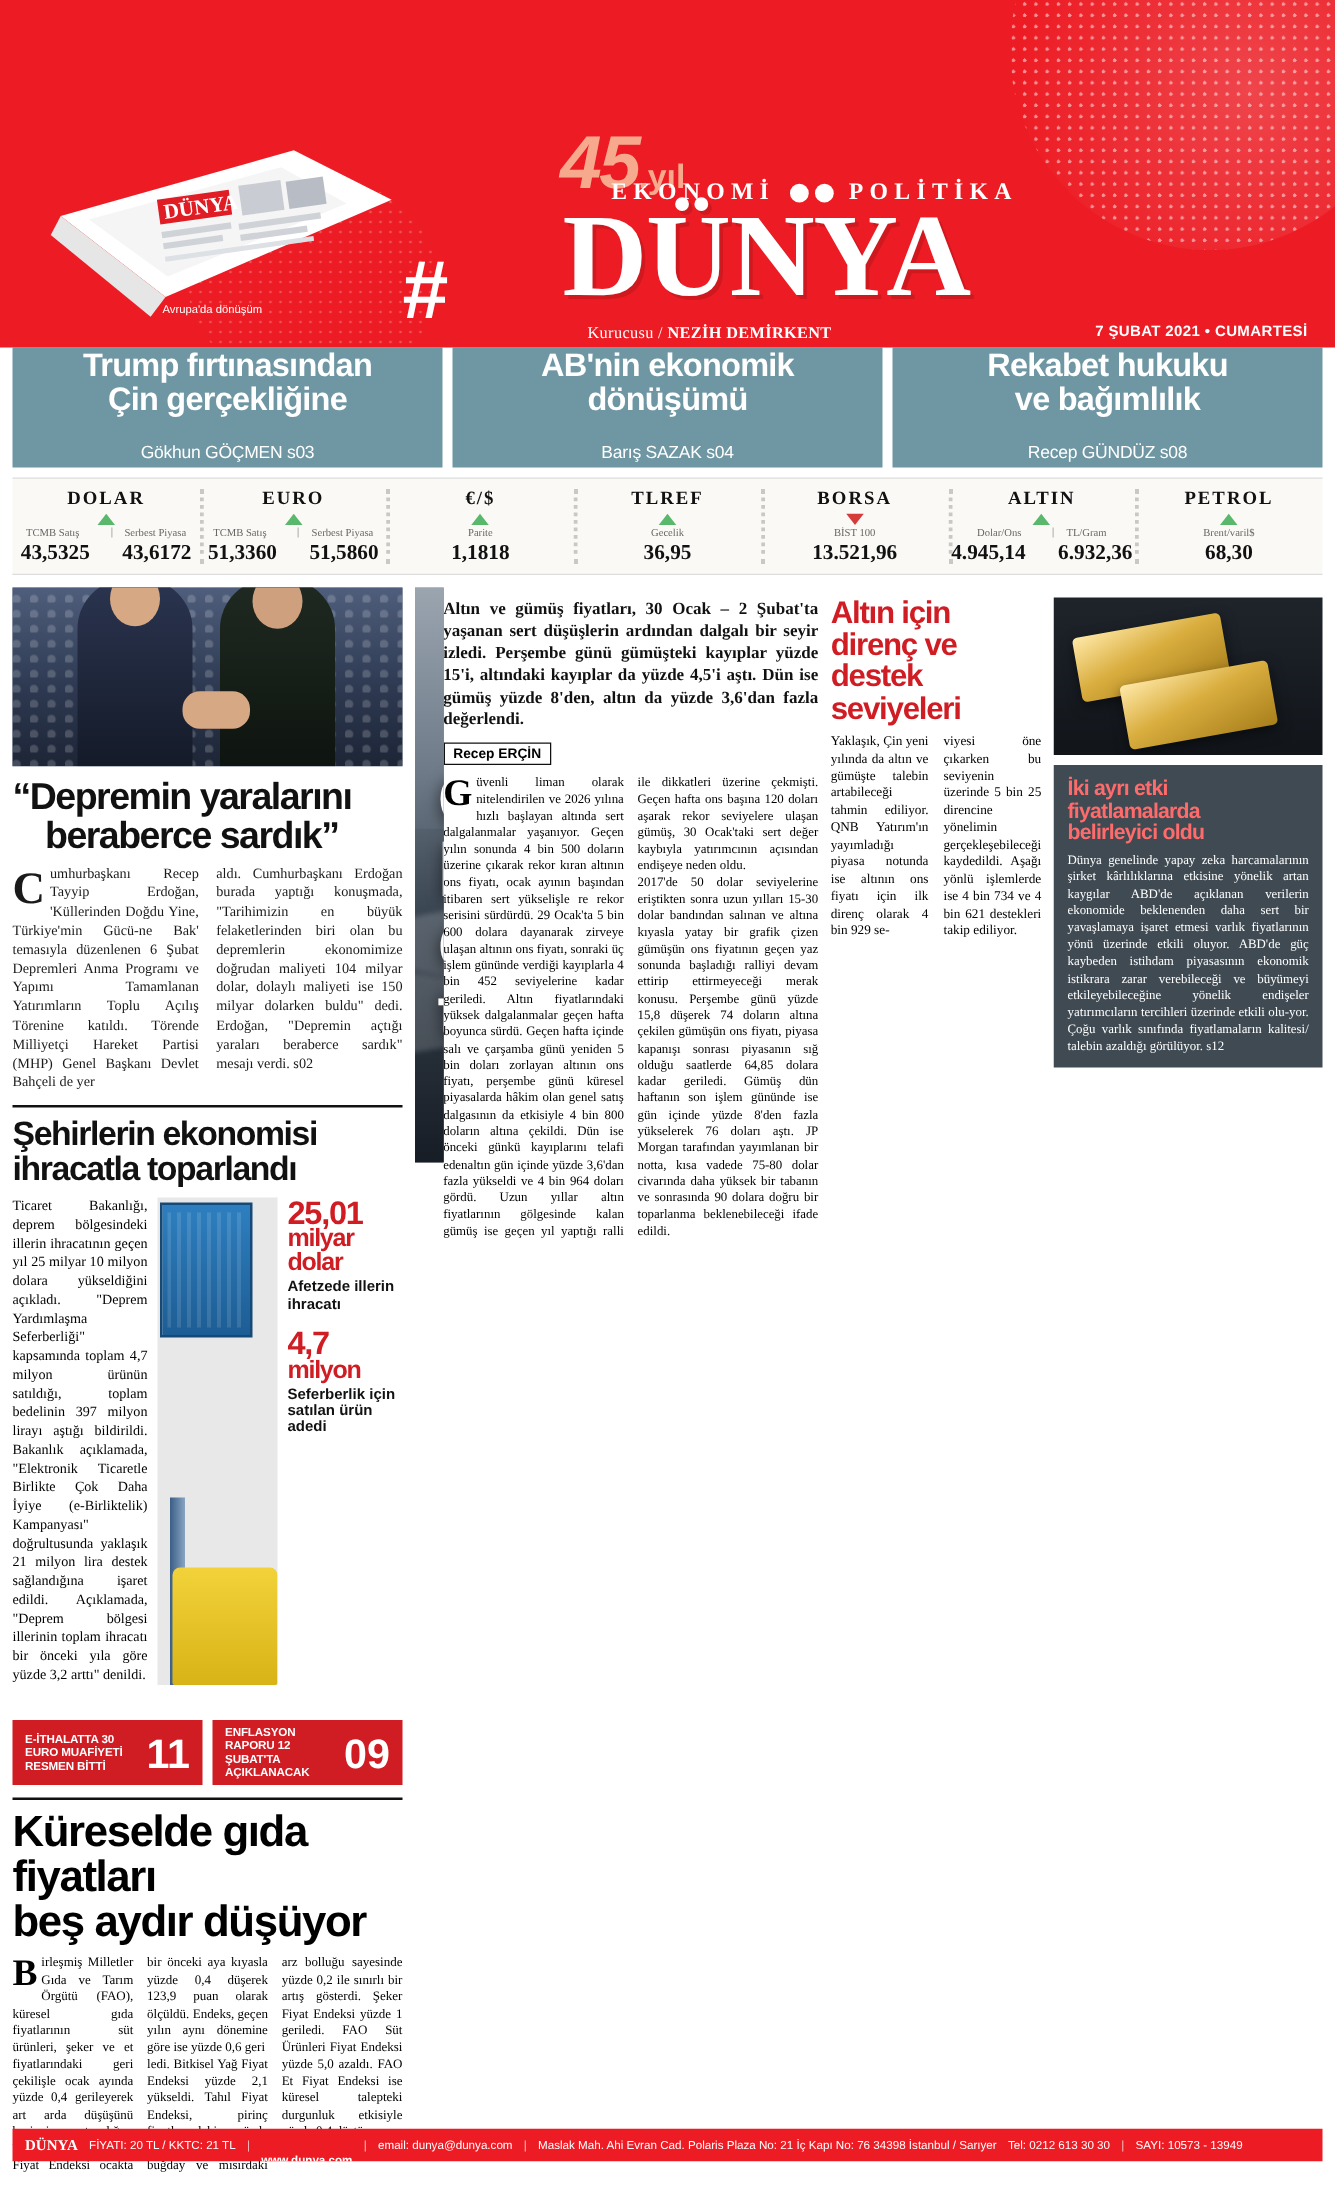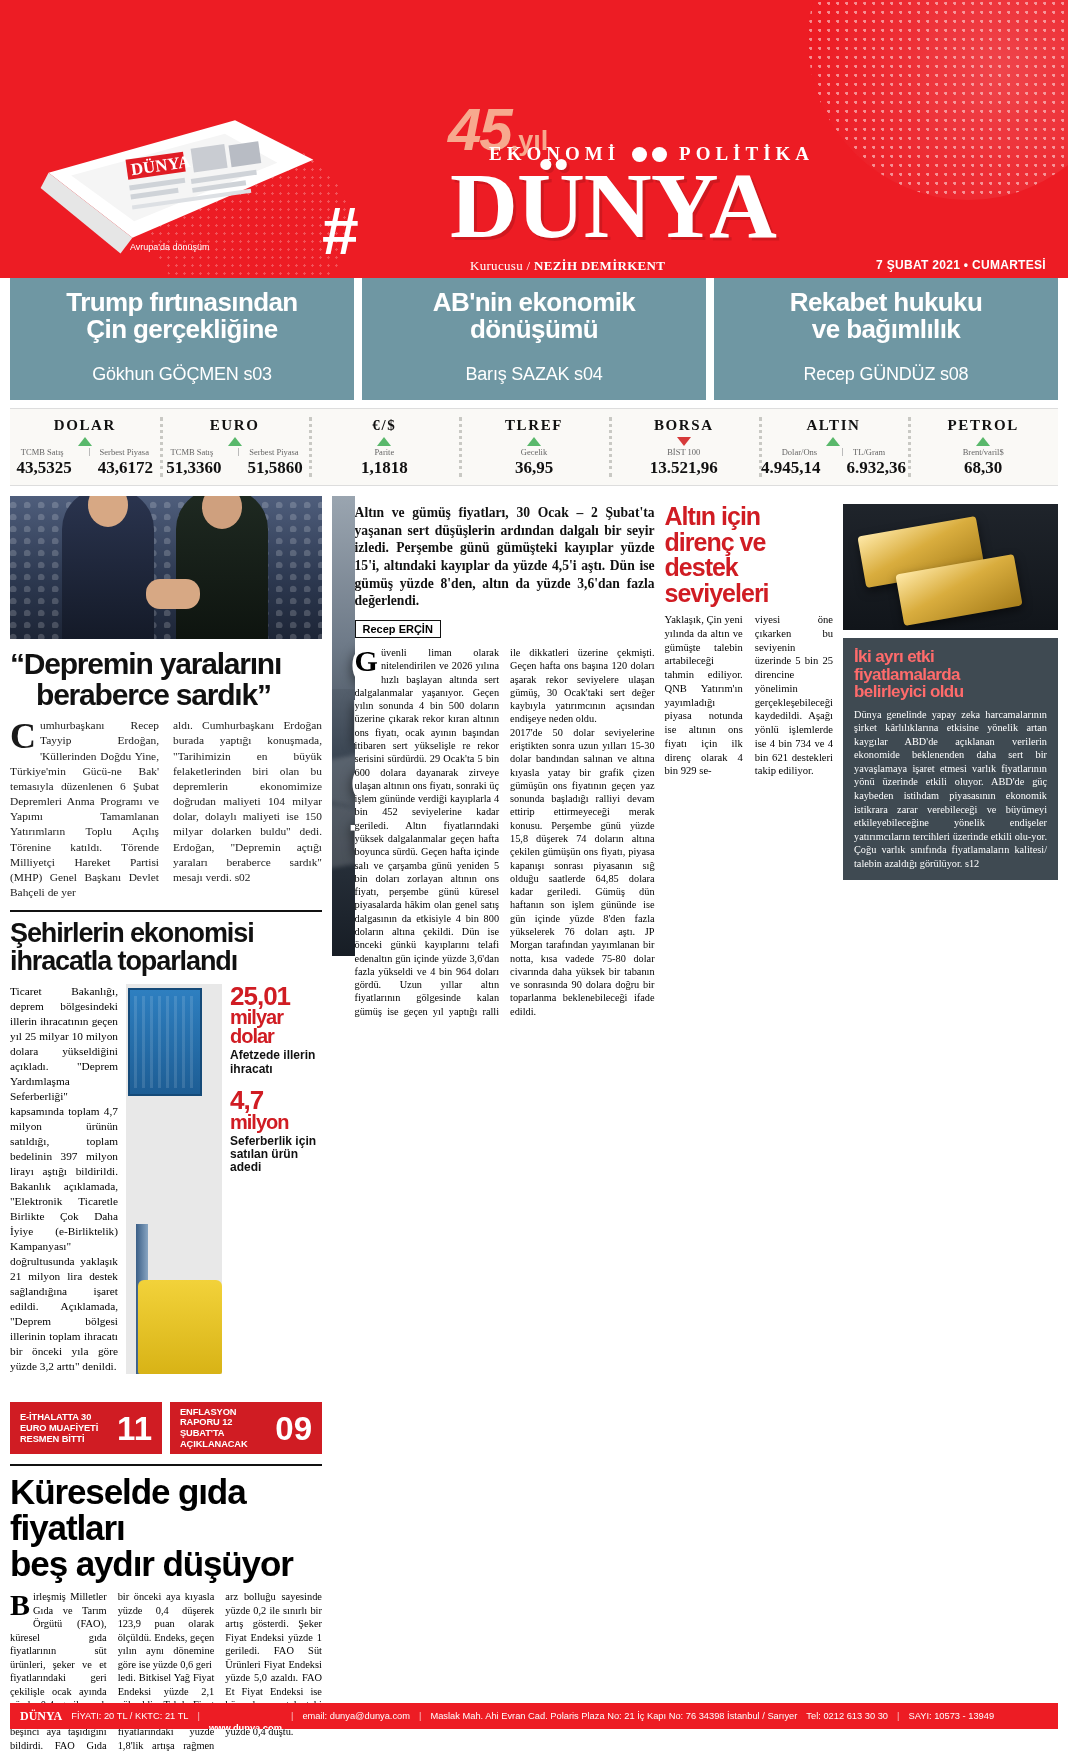--- a/index.html
+++ b/index.html
@@ -69,33 +69,33 @@
     letter-spacing: .3px;
   }
   .founder b { font-weight: 700; }
   .issue-date {
     position: absolute; right: 22px; top: 258px;
     color: #fff; font-size: 12px; font-weight: 700; letter-spacing: .3px;
   }
 
   
   .teasers {
-    display: flex; height: 122px; background: #fff;
+    display: flex; height: 96px; background: #fff;
     padding: 0 10px; gap: 8px;
   }
   .teaser {
     flex: 1; background: #6f97a3; color: #fff;
     display: flex; flex-direction: column; align-items: center; justify-content: center;
     padding: 6px 10px 10px;
   }
   .teaser .t-title {
     font-size: 26px; font-weight: 700; line-height: 1.02; text-align: center;
     letter-spacing: -.6px;
   }
-  .teaser .t-author { font-size: 18px; margin-top: 21px; letter-spacing: -.2px; }
+  .teaser .t-author { font-size: 14px; margin-top: 21px; letter-spacing: -.2px; }
 
   
   .ticker {
     display: flex; margin: 8px 10px 0; background: #faf9f6;
     border-top: 1px solid #ddd; border-bottom: 1px solid #ddd;
     height: 78px; align-items: stretch;
   }
   .tick {
     flex: 1; position: relative; display: flex; flex-direction: column;
     align-items: center; justify-content: center; padding: 4px 2px;

